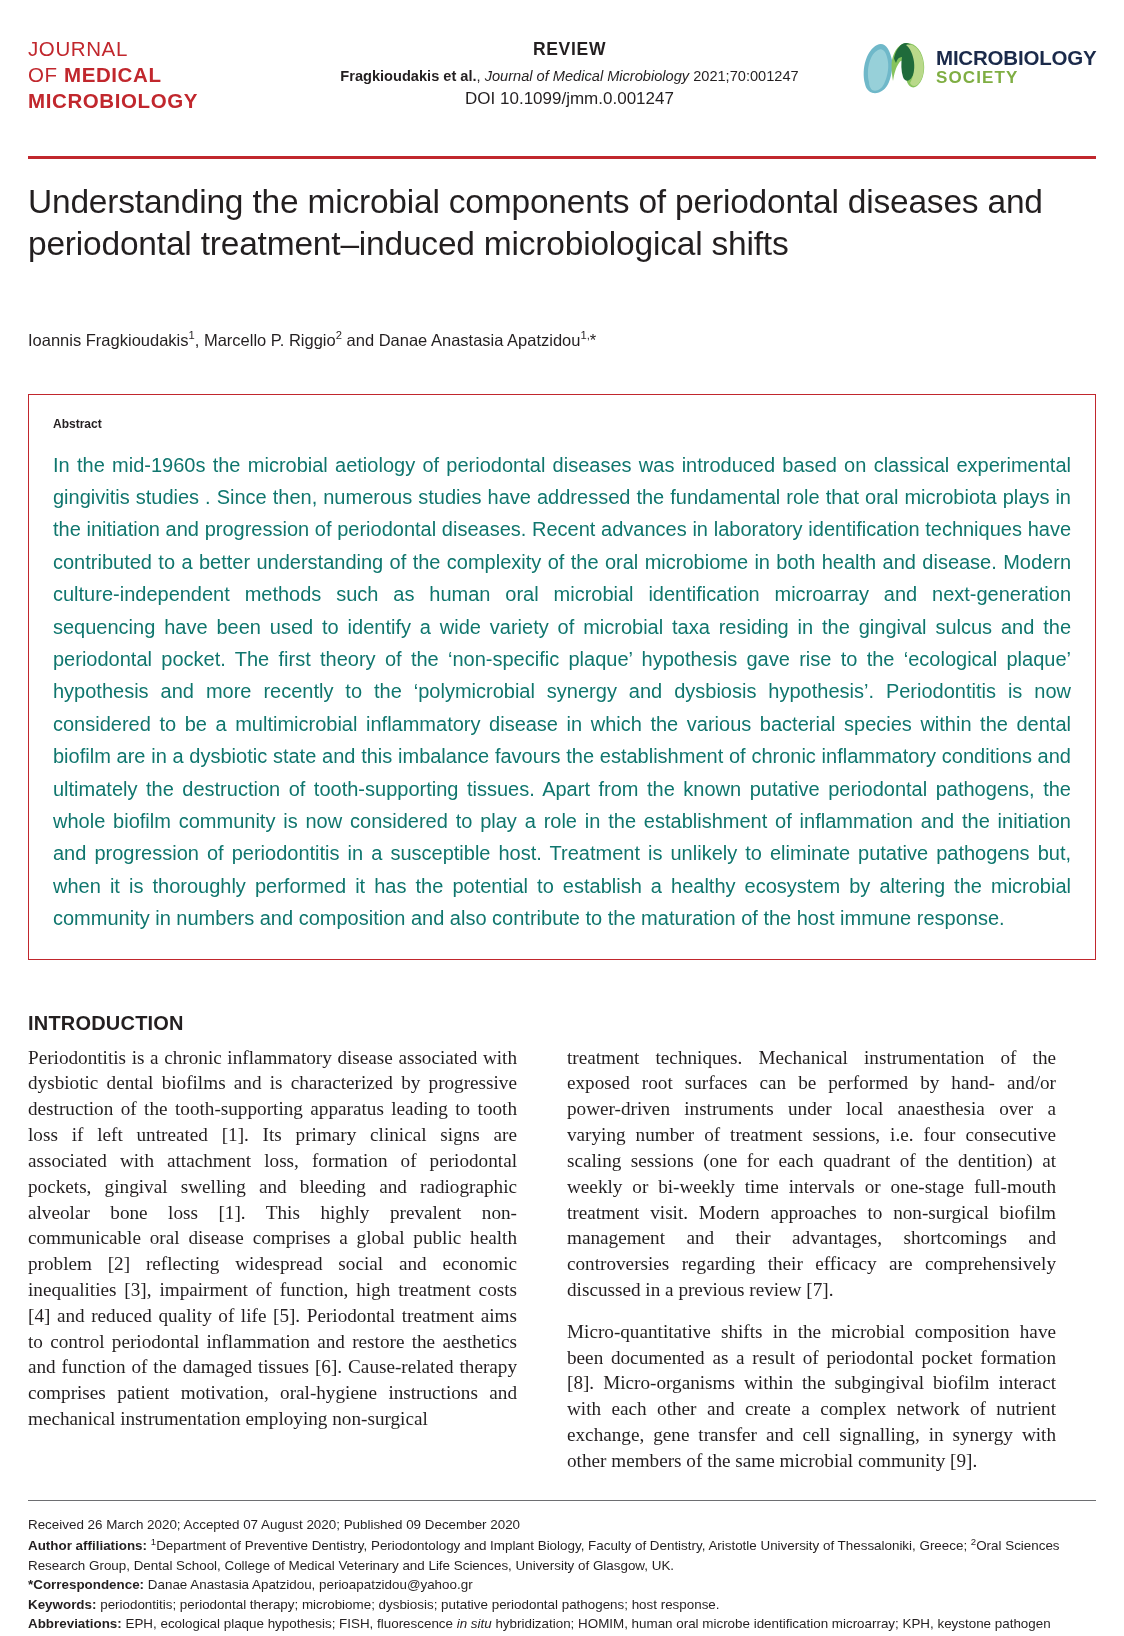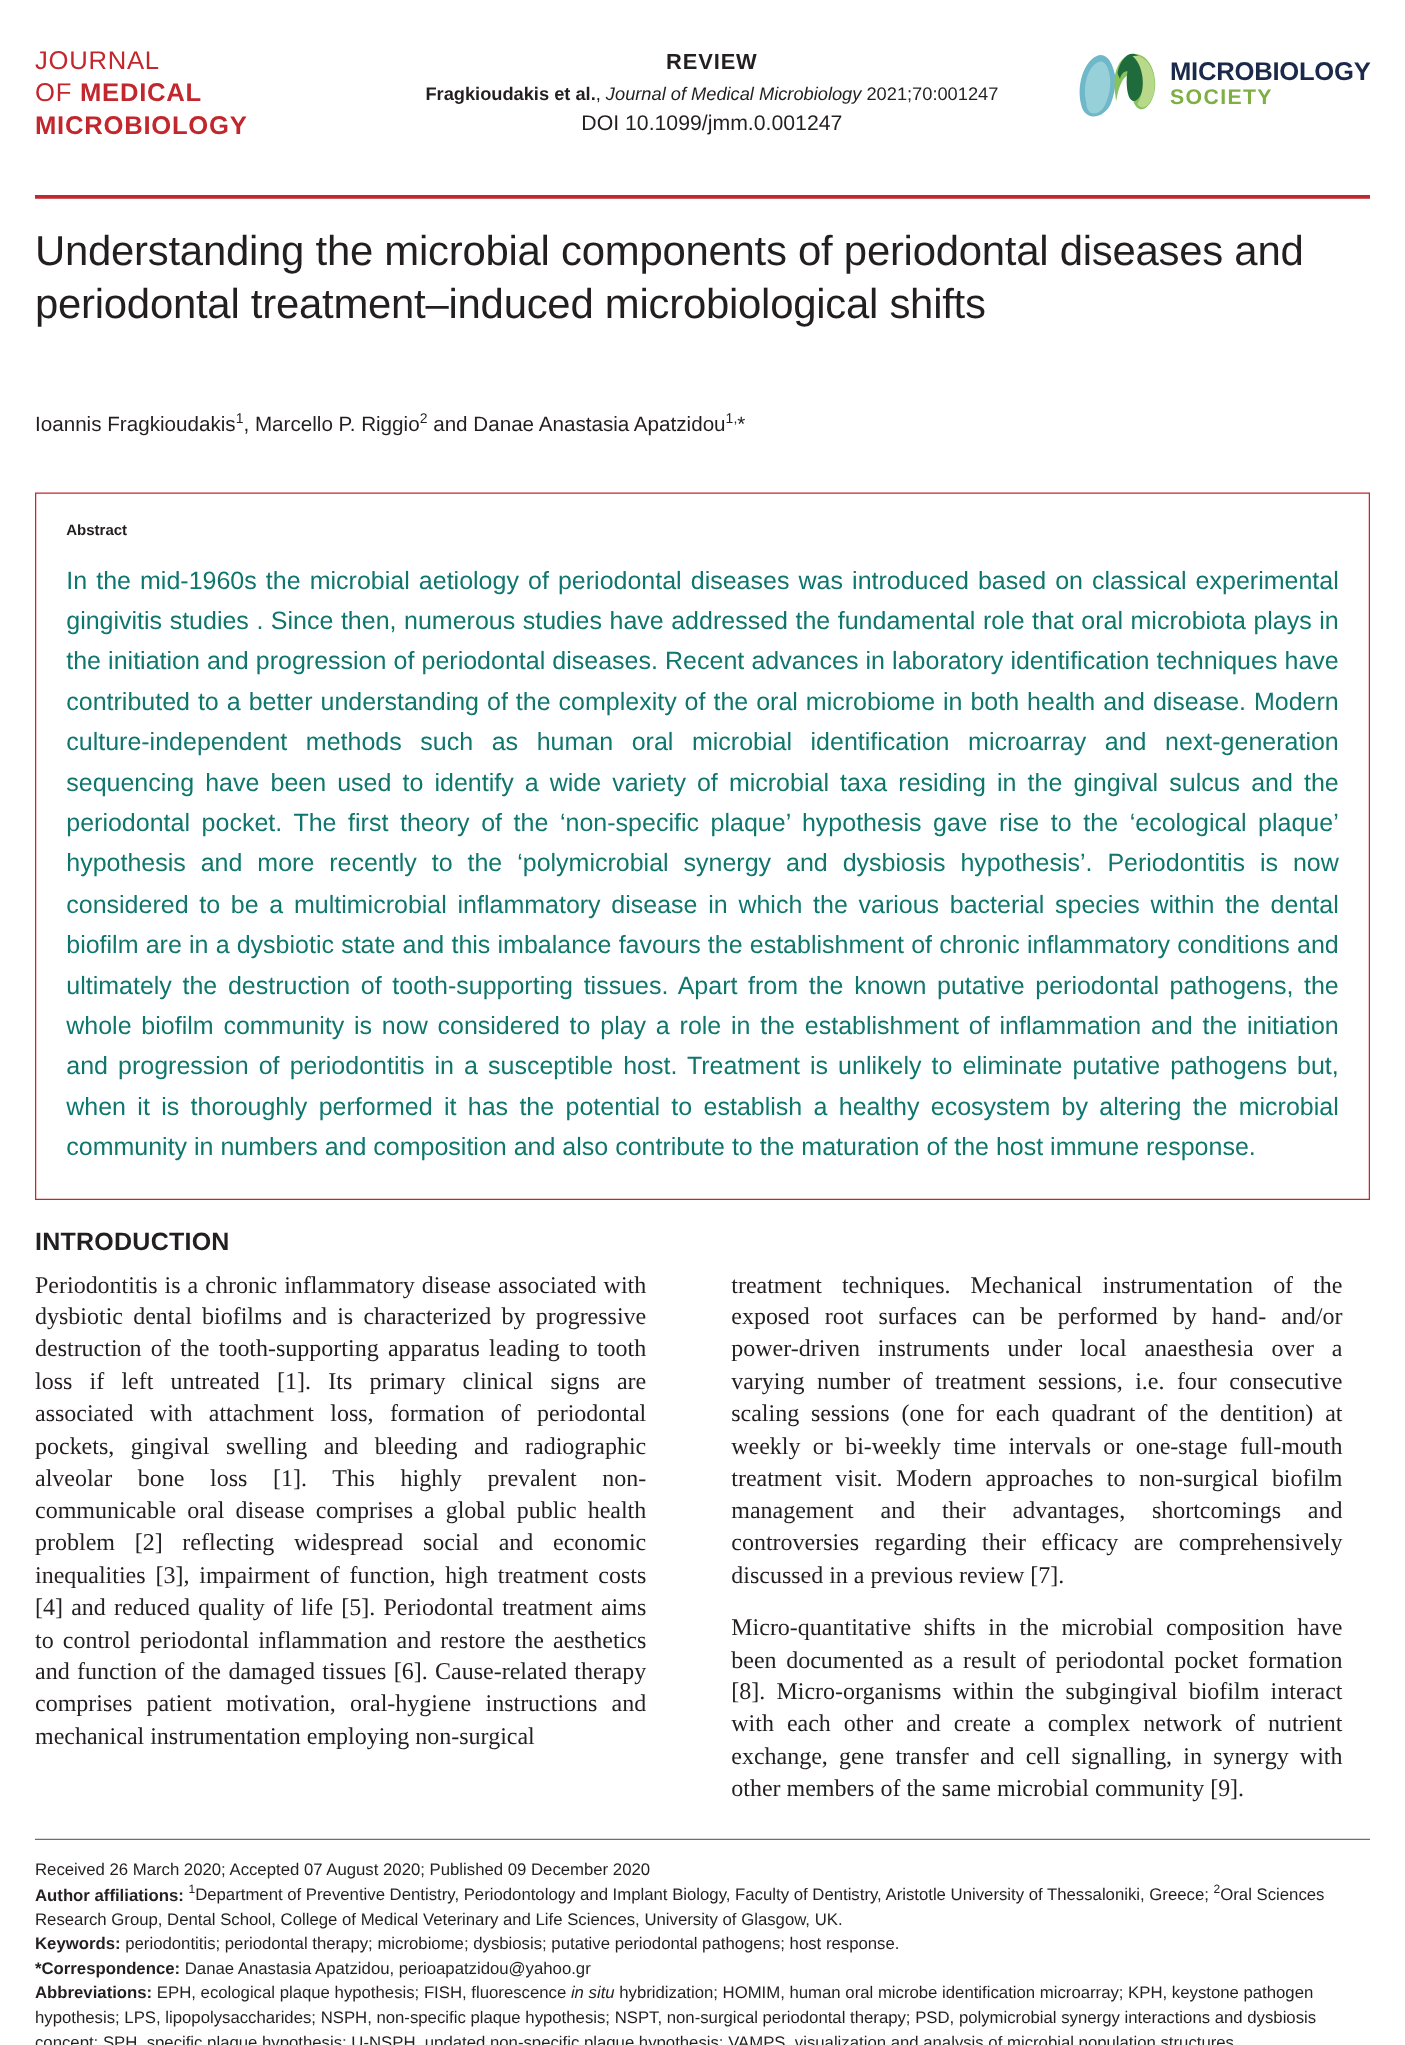--- a/index.html
+++ b/index.html
@@ -125,22 +125,22 @@
   .abstract-text {
     font-size: 20px;
     line-height: 1.62;
     text-align: justify;
     color: #0f766e;
   }
 
   
   .body-cols {
     display: flex;
-    gap: 68px;
-    margin-top: 23px;
+    gap: 50px;
+    margin-top: 52px;
     font-family: "Liberation Serif", serif;
   }
   .col { width: 489px; }
   .sec-head {
     font-family: "Liberation Sans", sans-serif;
     font-size: 20px;
     font-weight: 700;
     letter-spacing: 0.2px;
     margin: 0 0 10px 0;
   }
@@ -236,21 +236,21 @@
       <div class="spacer-head"></div>
       <p>treatment techniques. Mechanical instrumentation of the exposed root surfaces can be performed by hand- and/or power-driven instruments under local anaesthesia over a varying number of treatment sessions, i.e. four consecutive scaling sessions (one for each quadrant of the dentition) at weekly or bi-weekly time intervals or one-stage full-mouth treatment visit. Modern approaches to non-surgical biofilm management and their advantages, shortcomings and controversies regarding their efficacy are comprehensively discussed in a previous review [7].</p>
       <p>Micro-quantitative shifts in the microbial composition have been documented as a result of periodontal pocket formation [8]. Micro-organisms within the subgingival biofilm interact with each other and create a complex network of nutrient exchange, gene transfer and cell signalling, in synergy with other members of the same microbial community [9].</p>
     </div>
   </div>
 
   <div class="foot-rule"></div>
   <div class="footnotes">
     <p>Received 26 March 2020; Accepted 07 August 2020; Published 09 December 2020</p>
     <p><b>Author affiliations:</b> <span><sup>1</sup>Department of Preventive Dentistry, Periodontology and Implant Biology, Faculty of Dentistry, Aristotle University of Thessaloniki, Greece; <sup>2</sup>Oral Sciences Research Group, Dental School, College of Medical Veterinary and Life Sciences, University of Glasgow, UK.</span></p>
+    <p><b>*Correspondence:</b> <span>Danae Anastasia Apatzidou, perioapatzidou@yahoo.gr</span></p>
     <p><b>Keywords:</b> <span>periodontitis; periodontal therapy; microbiome; dysbiosis; putative periodontal pathogens; host response.</span></p>
-    <p><b>*Correspondence:</b> <span>Danae Anastasia Apatzidou, perioapatzidou@yahoo.gr</span></p>
     <p><b>Abbreviations:</b> <span>EPH, ecological plaque hypothesis; FISH, fluorescence <i>in situ</i> hybridization; HOMIM, human oral microbe identification microarray; KPH, keystone pathogen hypothesis; LPS, lipopolysaccharides; NSPH, non-specific plaque hypothesis; NSPT, non-surgical periodontal therapy; PSD, polymicrobial synergy interactions and dysbiosis concept; SPH, specific plaque hypothesis; U-NSPH, updated non-specific plaque hypothesis; VAMPS, visualization and analysis of microbial population structures.</span></p>
   </div>
 
   <div class="copyright">001247 © 2021 The Authors</div>
   <div class="page-num">1</div>
 
 </div>
 
 </body></html>

